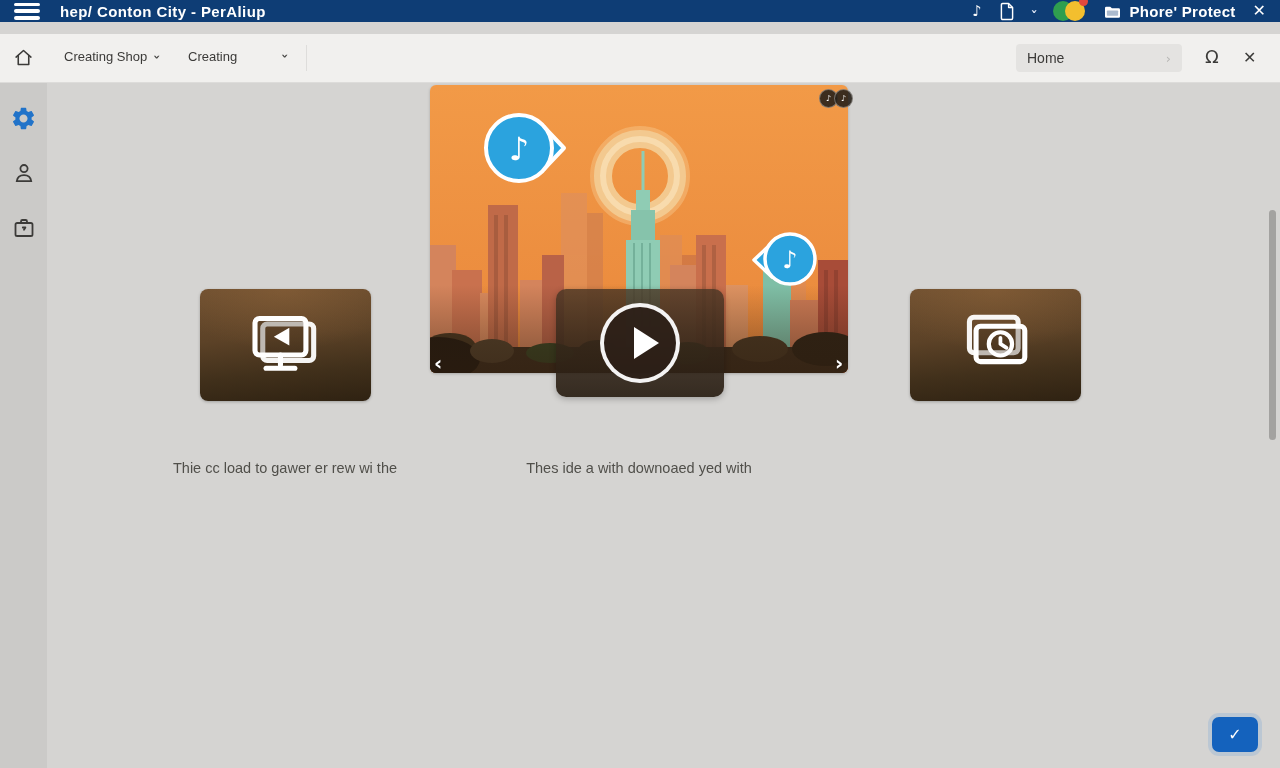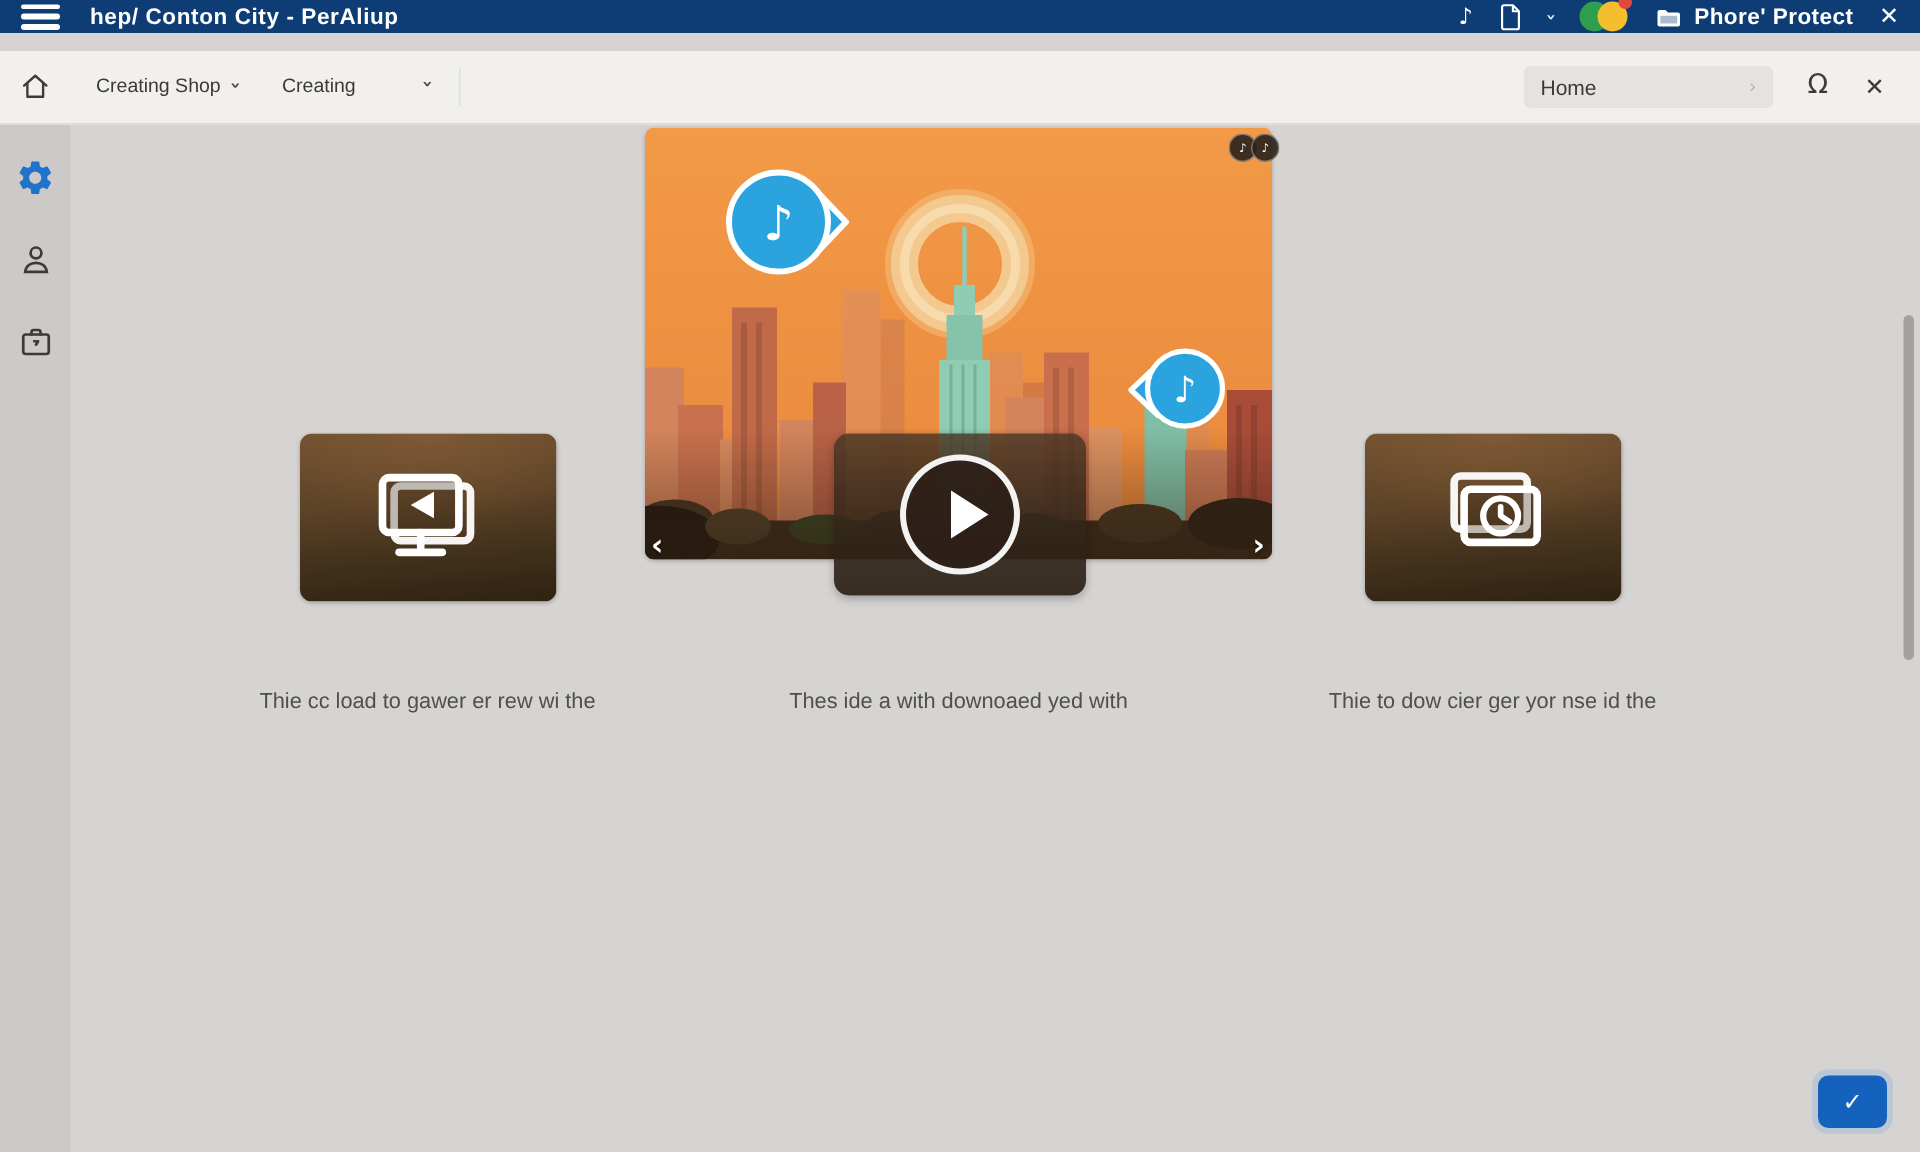--- a/index.html
+++ b/index.html
@@ -304,20 +304,19 @@
   </svg>
 </div>
 
 <div class="caption cap-l">
   <div>Thie cc load to gawer er rew wi the</div>
 </div>
 <div class="caption cap-m">
   <div>Thes ide a with downoaed yed with</div>
 </div>
 <div class="caption cap-r">
-  <div>Thie to dow cier ger yor nse id the</div>
 </div>
 
 <div class="confirm-btn">
   <span class="chk glyph">✓</span>
 </div>
 
 <div class="scroll-thumb"></div>
 
 </body></html>

